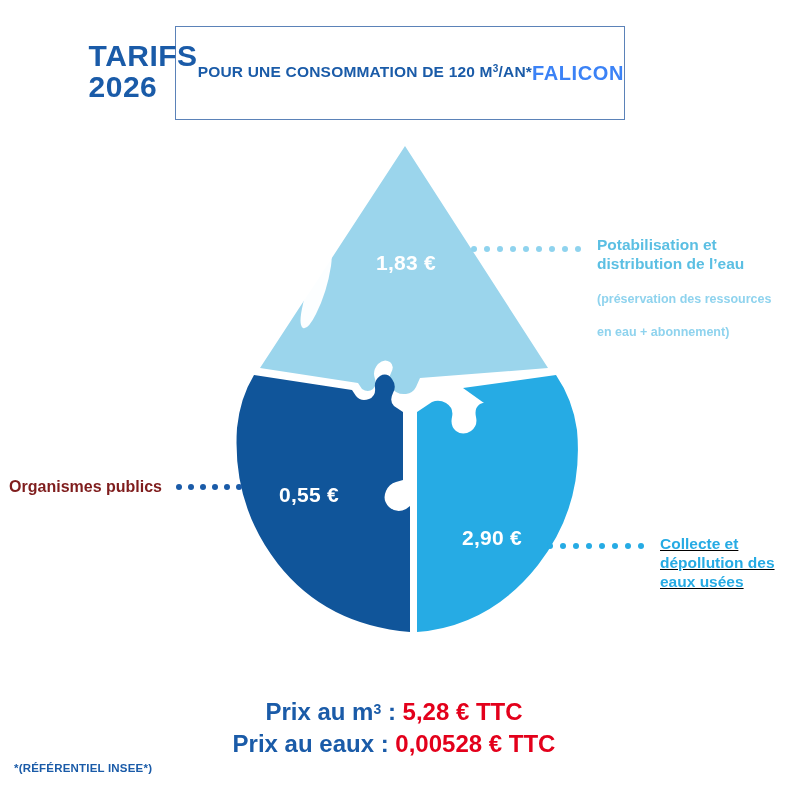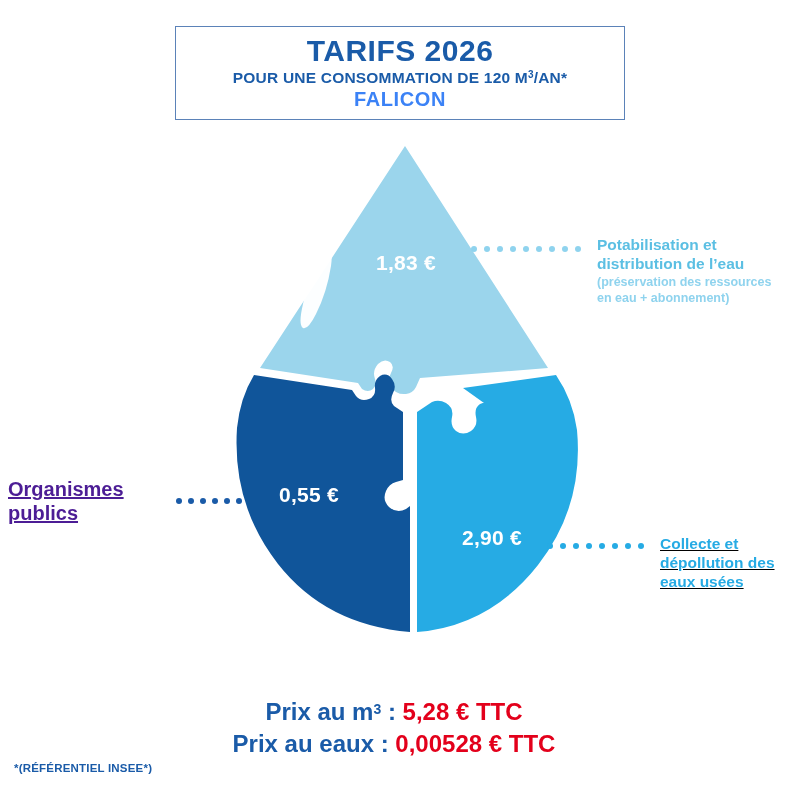--- a/index.html
+++ b/index.html
@@ -20,23 +20,23 @@
   #title-box {
     position: absolute;
     left: 175px;
     top: 26px;
     width: 450px;
     height: 94px;
     border: 1px solid #5b82b8;
     background: #ffffff;
     box-sizing: border-box;
     display: flex;
-    flex-direction: column;
+    flex-direction: row;
     align-items: center;
-    justify-content: center;
+    justify-content: flex-end;
   }
   #title-main {
     color: #1A5BA8;
     font-weight: 700;
     font-size: 30px;
     letter-spacing: 0.5px;
     line-height: 1.02;
     margin-bottom: 2px;
   }
   #title-sub {
@@ -83,21 +83,21 @@
   }
   .legend-text {
     font-weight: 700;
     line-height: 1.22;
   }
   .legend-sub {
     display: block;
     font-size: 12.5px;
     font-weight: 700;
     line-height: 1.22;
-    margin-top: 1px;
+    margin-top: 18px;
   }
   .dots {
     display: flex;
     align-items: center;
     flex: none;
   }
   .dot {
     width: 6px;
     height: 6px;
     border-radius: 50%;
@@ -116,21 +116,21 @@
   #legend-potabilisation .legend-sub { color: #8FD3EE; }
 
   
   #legend-organismes {
     left: 8px;
     top: 477px;
     width: 240px;
     justify-content: flex-end;
     align-items: center;
   }
-  #legend-organismes .legend-text { color: #4c1d95; font-size: 20px; text-decoration: underline; }
+  #legend-organismes .legend-text { color: #7f1d1d; font-size: 16px; }
   #legend-organismes .dots { margin-left: 14px; }
   #legend-organismes .dot { background: #1A5BA8; margin-right: 6px; }
 
   
   #legend-collecte {
     left: 547px;
     top: 535px;
     text-decoration: underline;
   }
   #legend-collecte .dots { margin-top: 8px; margin-right: 9px; }

